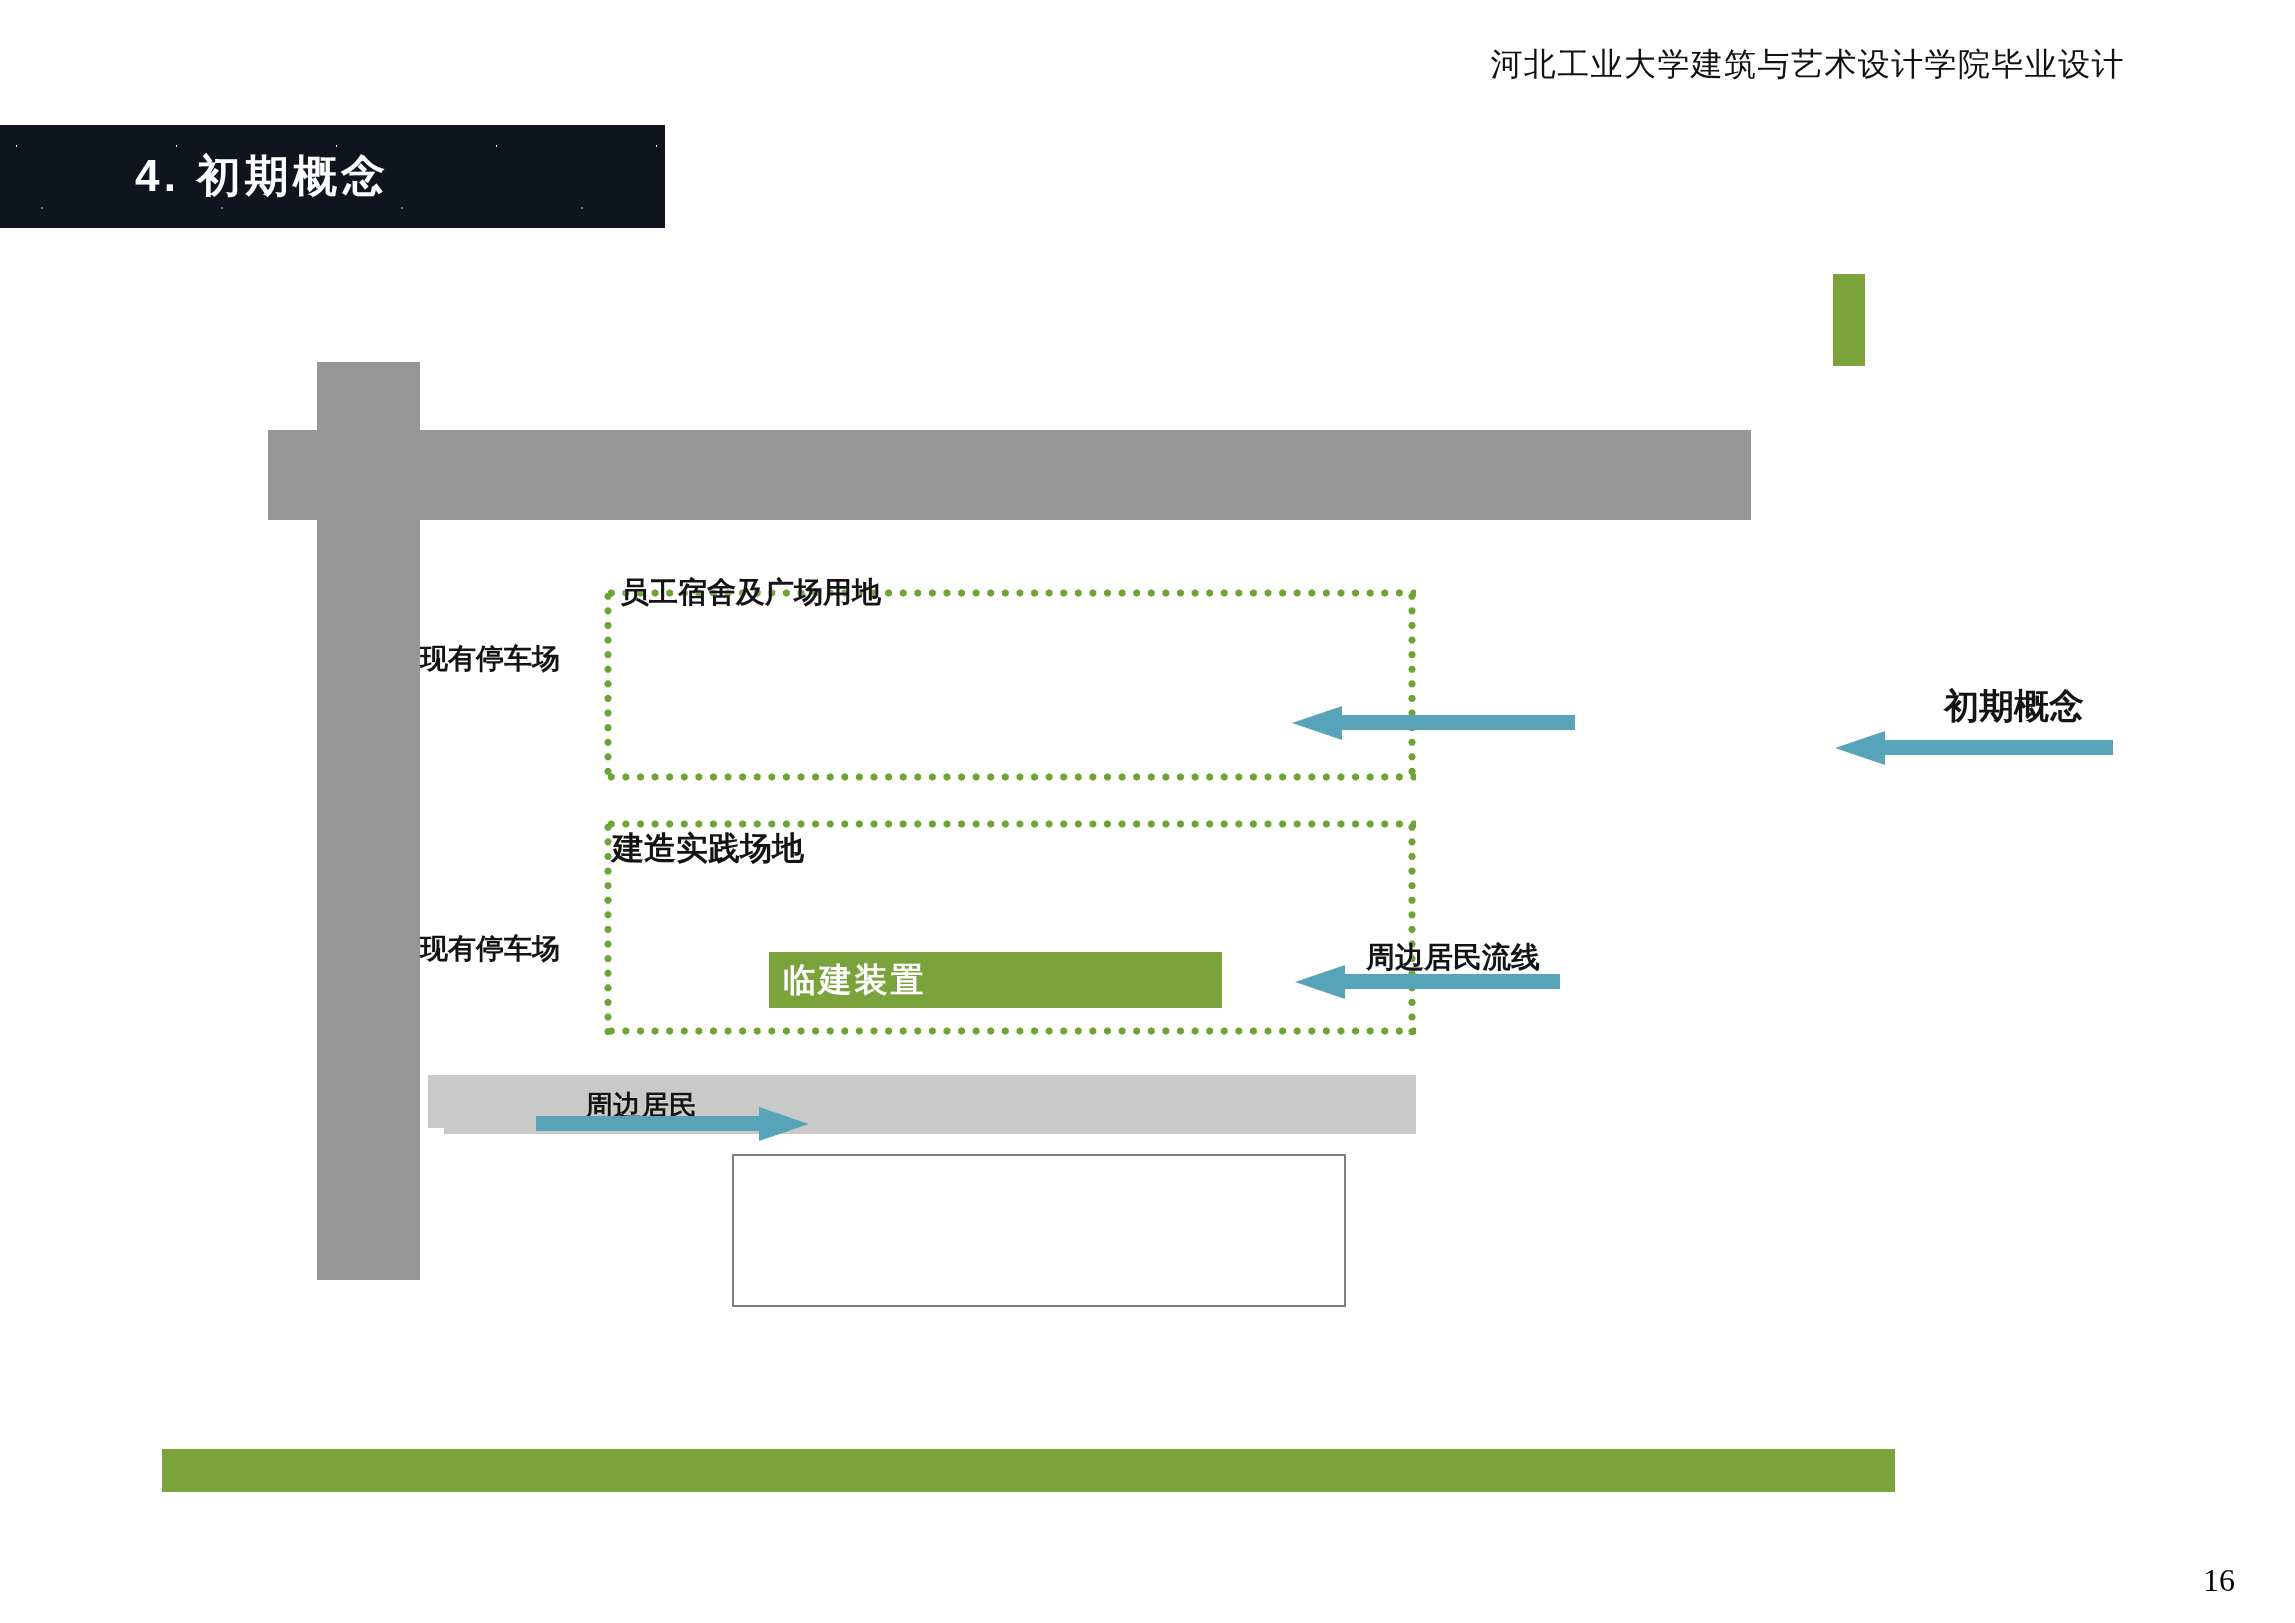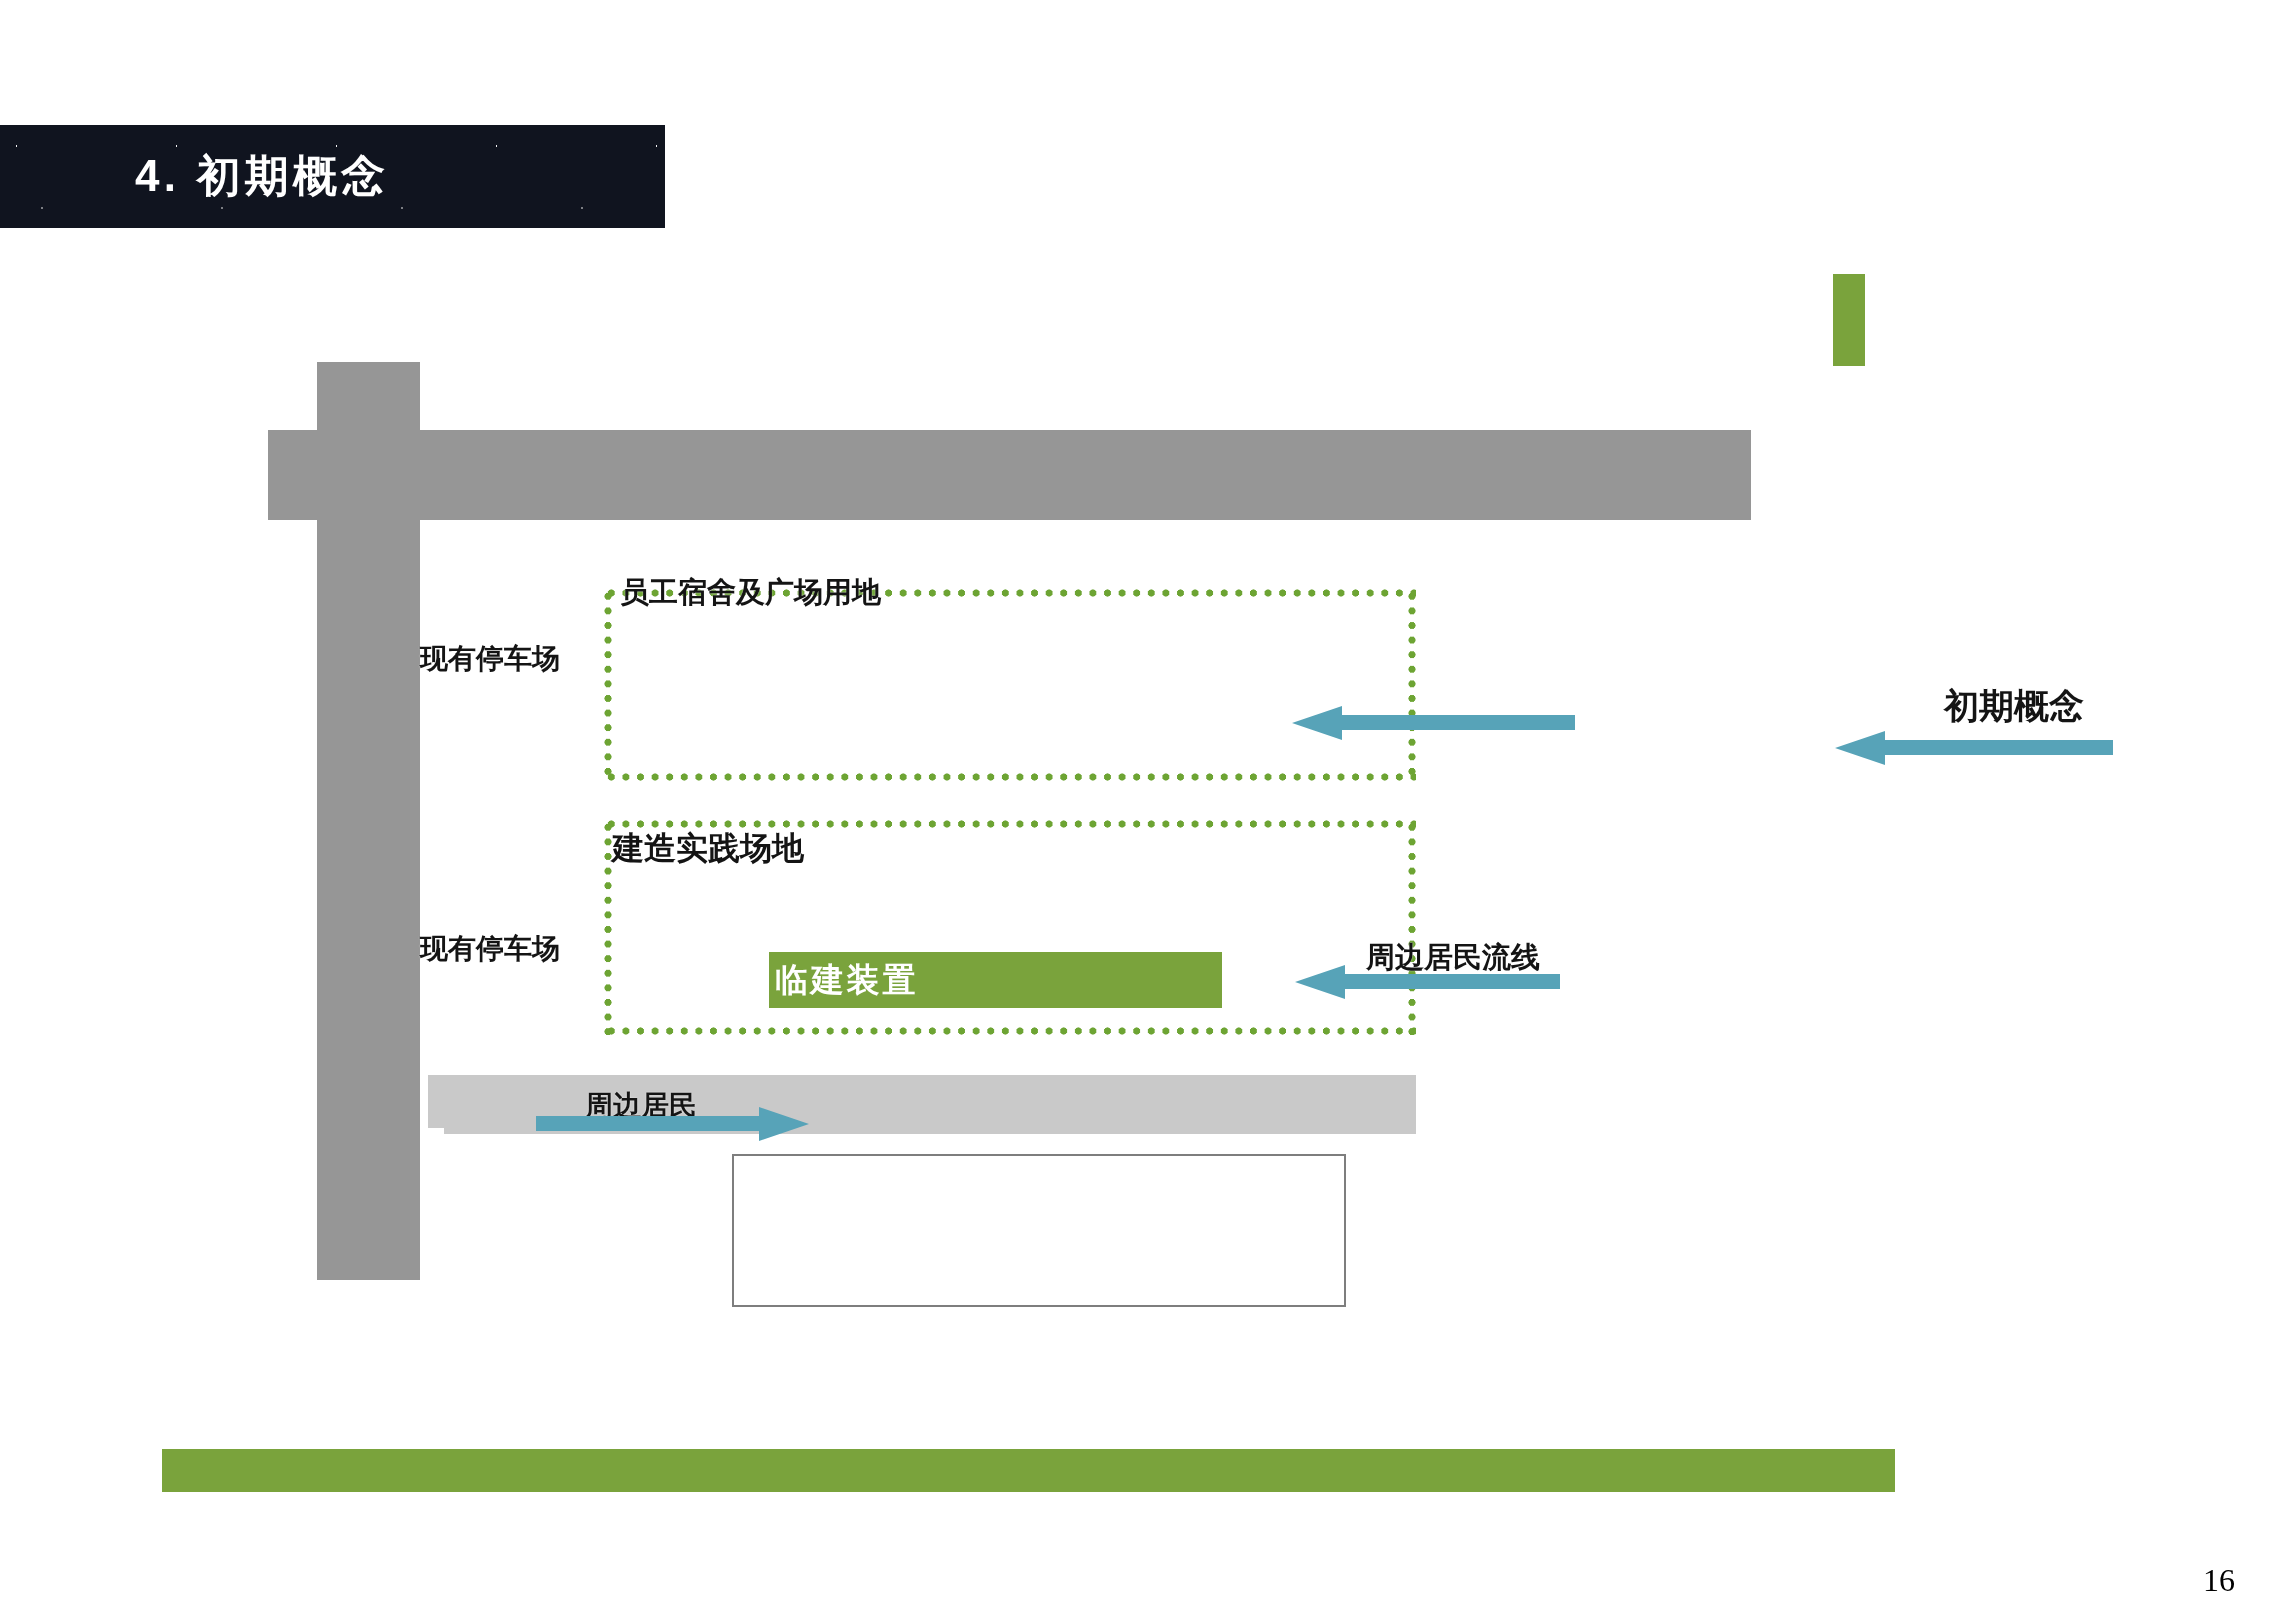--- a/index.html
+++ b/index.html
@@ -75,21 +75,21 @@
   .lbl-parking2{left:420px;top:930px;font-size:28px;}
   .lbl-entrance{left:1944px;top:683px;font-size:35px;}
   .lbl-resflow{left:1366px;top:938px;font-size:29px;}
   .lbl-residents{left:573px;top:1087px;font-size:28px;margin-left:12px;}
 
   
   .temp-block{
     left:769px;top:952px;width:453px;height:56px;
     background:#7aa33c;display:flex;align-items:center;
   }
-  .temp-label{color:#ffffff;font-size:33px;font-weight:bold;padding-left:6px;letter-spacing:2.8px;}
+  .temp-label{color:#ffffff;font-size:33px;font-weight:bold;padding-left:14px;letter-spacing:2.8px;}
 
   
   .residents-road{left:428px;top:1075px;width:988px;height:53px;background:#c9c9c9;}
   .residents-road-step{left:444px;top:1083px;width:972px;height:51px;background:#c9c9c9;}
 
   
   .empty-box{
     left:732px;top:1154px;width:614px;height:153px;
     background:#ffffff;border:2.8px solid #7e7e7e;box-sizing:border-box;
   }
@@ -110,20 +110,21 @@
     left:2203px;top:1562px;
     font-family:"Liberation Serif","DejaVu Serif",serif;
     font-size:32px;color:#000000;
   }
 </style>
 </head>
 <body>
 
 <div id="canvas">
 
+  <div class="abs doc-header">河北工业大学建筑与艺术设计学院毕业设计</div>
 
   <div class="abs title-bar">
     <div class="title-text">4. 初期概念</div>
   </div>
 
   <div class="abs road road-vertical"></div>
   <div class="abs road road-horizontal"></div>
 
   <div class="abs green green-marker"></div>
 

